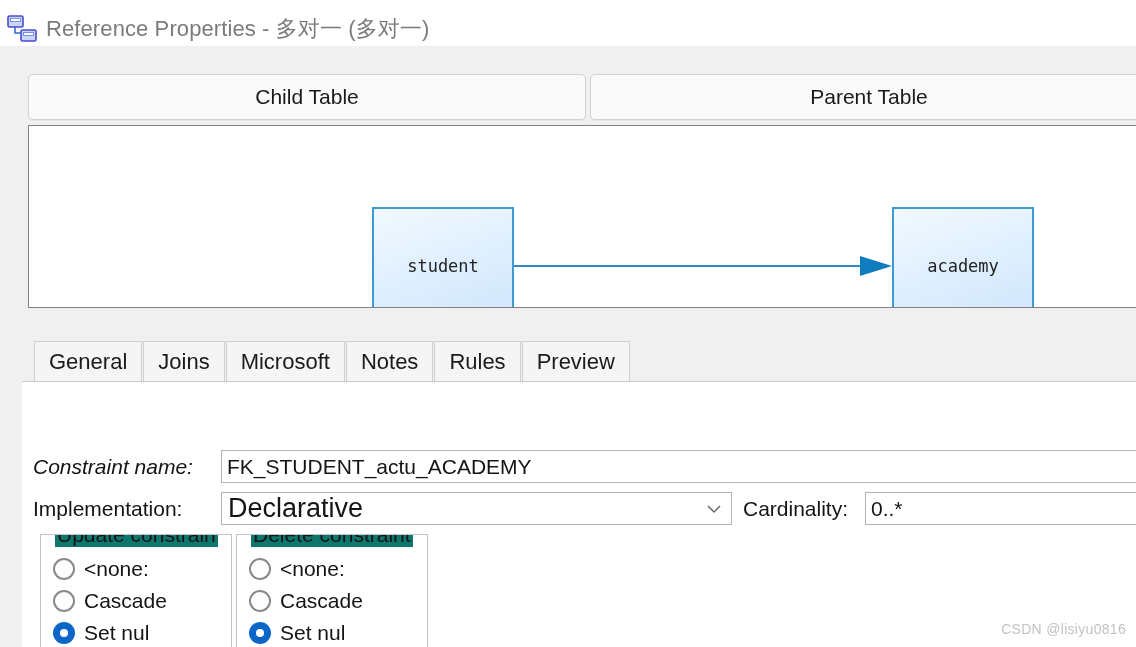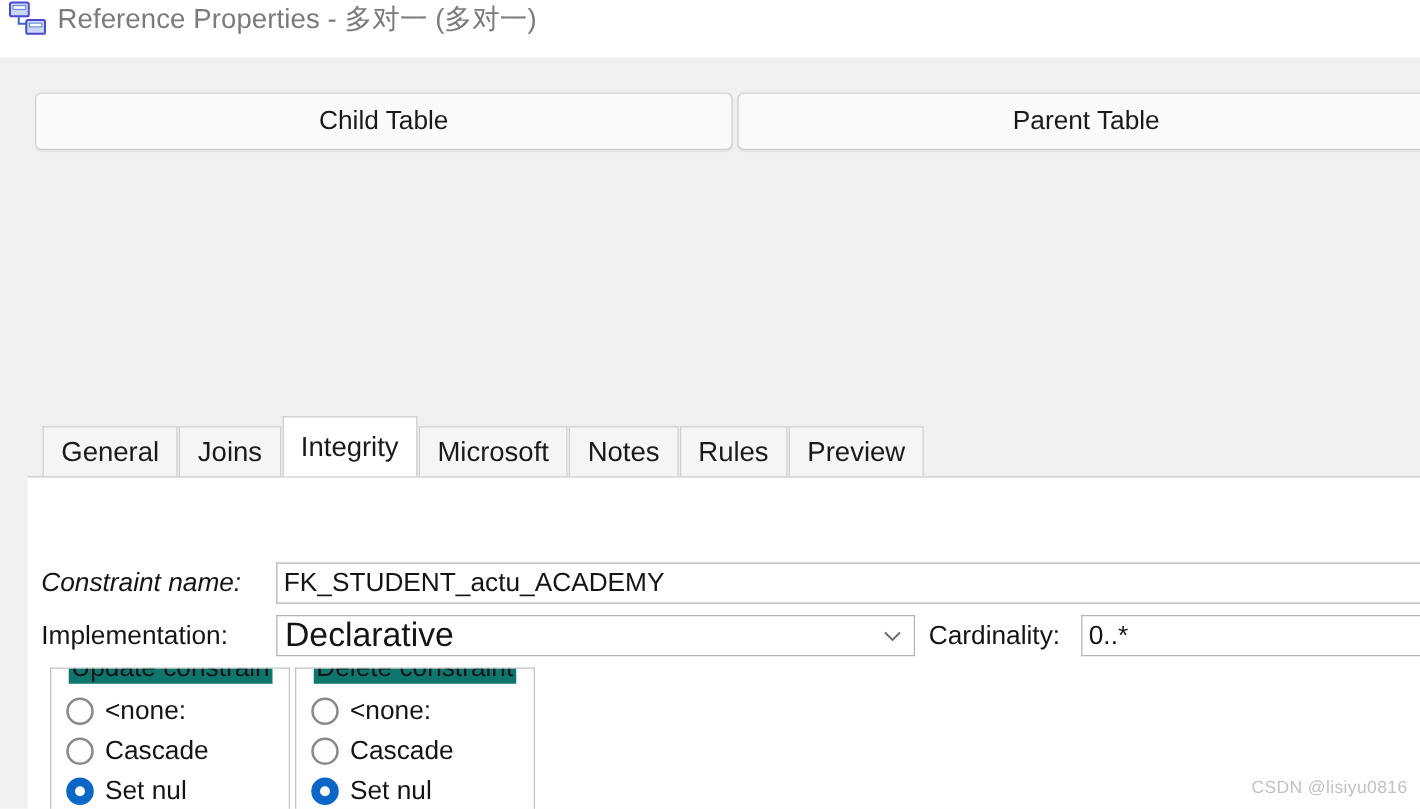--- a/index.html
+++ b/index.html
@@ -16,20 +16,21 @@
   }
 
   
   #titlebar {
     position: absolute;
     left: 0; top: 0;
     width: 1136px; height: 58px;
     background: #ffffff;
     border-bottom: 1px solid #dcdcdc;
     display: flex;
+    align-items: center;
     box-sizing: border-box;
   }
   #title-icon {
     width: 34px; height: 30px;
     margin-left: 6px; margin-right: 6px;
     position: relative;
     flex: 0 0 auto;
   }
   #title-text {
     font-size: 22px;
@@ -298,25 +299,30 @@
   <div id="title-text">Reference Properties - 多对一 (多对一)</div>
 </div>
 
 <div id="dialog">
 
   <div id="header-row">
     <div id="hdr-child" class="hdr-btn">Child Table</div>
     <div id="hdr-parent" class="hdr-btn">Parent Table</div>
   </div>
 
+  <div id="diagram-panel">
+    <div id="node-student" class="table-node">student</div>
+    <div id="connector-line"></div>
+    <div id="connector-arrow"></div>
+    <div id="node-academy" class="table-node">academy</div>
+  </div>
 
   <div id="tabs">
     <div class="tab">General</div>
     <div class="tab">Joins</div>
-    <div class="tab active">Integrity</div>
     <div class="tab">Microsoft</div>
     <div class="tab">Notes</div>
     <div class="tab">Rules</div>
     <div class="tab">Preview</div>
   </div>
 
   <div id="tab-panel">
 
     <div id="row-constraint" class="form-row">
       <div id="constraint-label" class="form-label">Constraint name:</div>

